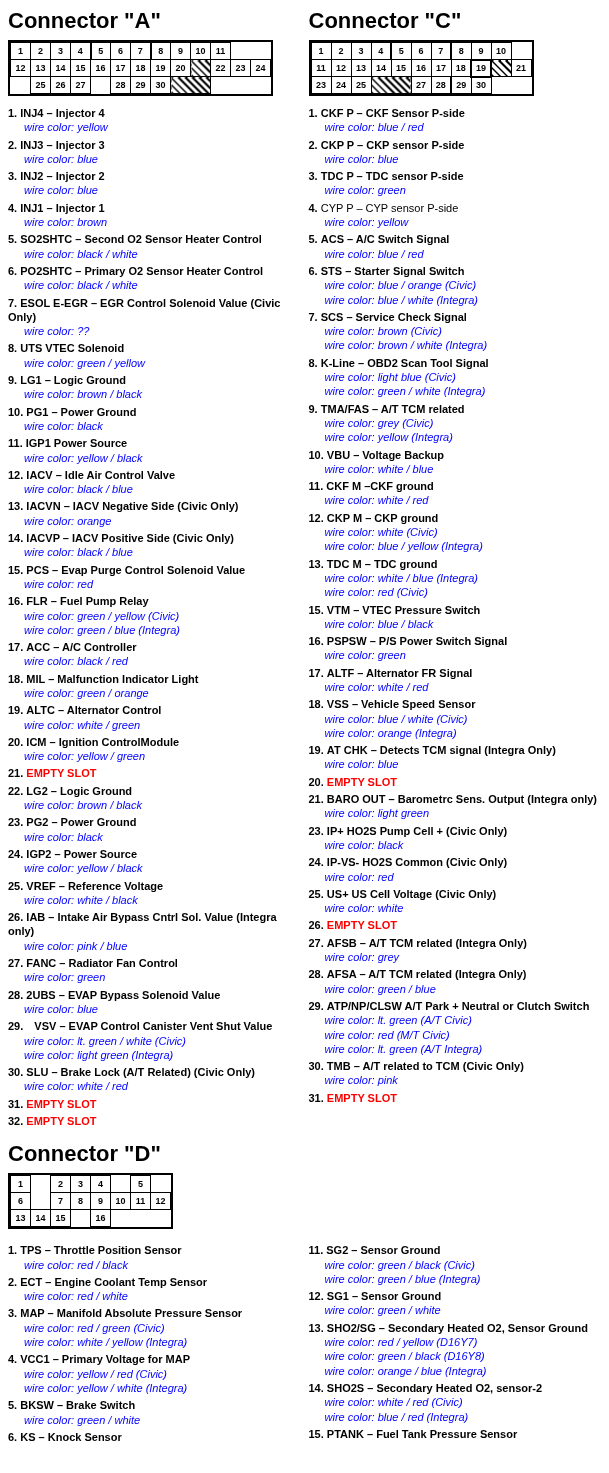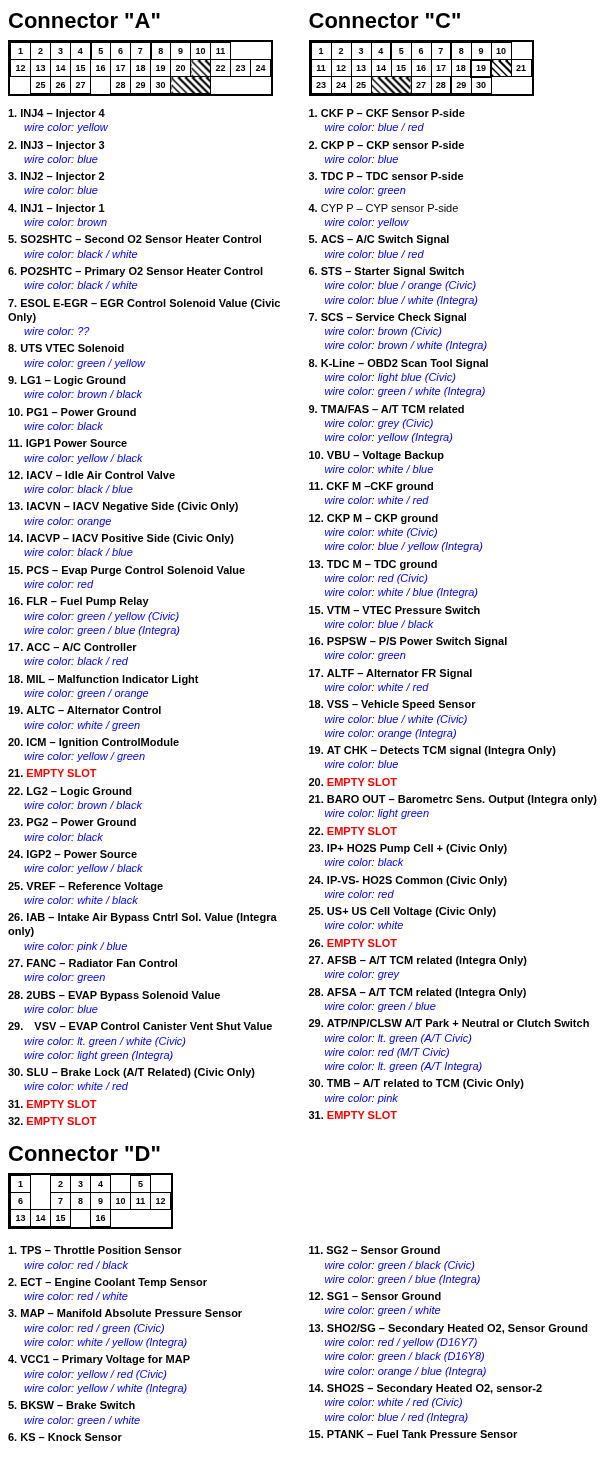--- a/index.html
+++ b/index.html
@@ -238,29 +238,28 @@
           <li><span style="font-weight:bold;">3.</span> <span style="font-weight:bold;">TDC P – TDC sensor P-side</span><span style="color:#00f;font-style:italic;display:block;padding-left:16px;">wire color: green</span></li>
           <li><span style="font-weight:bold;">4.</span> <span style="font-weight:normal;">CYP P – CYP sensor P-side</span><span style="color:#00f;font-style:italic;display:block;padding-left:16px;">wire color: yellow</span></li>
           <li><span style="font-weight:bold;">5.</span> <span style="font-weight:bold;">ACS – A/C Switch Signal</span><span style="color:#00f;font-style:italic;display:block;padding-left:16px;">wire color: blue / red</span></li>
           <li><span style="font-weight:bold;">6.</span> <span style="font-weight:bold;">STS – Starter Signal Switch</span><span style="color:#00f;font-style:italic;display:block;padding-left:16px;">wire color: blue / orange (Civic)</span><span style="color:#00f;font-style:italic;display:block;padding-left:16px;">wire color: blue / white (Integra)</span></li>
           <li><span style="font-weight:bold;">7.</span> <span style="font-weight:bold;">SCS – Service Check Signal</span><span style="color:#00f;font-style:italic;display:block;padding-left:16px;">wire color: brown (Civic)</span><span style="color:#00f;font-style:italic;display:block;padding-left:16px;">wire color: brown / white (Integra)</span></li>
           <li><span style="font-weight:bold;">8.</span> <span style="font-weight:bold;">K-Line – OBD2 Scan Tool Signal</span><span style="color:#00f;font-style:italic;display:block;padding-left:16px;">wire color: light blue (Civic)</span><span style="color:#00f;font-style:italic;display:block;padding-left:16px;">wire color: green / white (Integra)</span></li>
           <li><span style="font-weight:bold;">9.</span> <span style="font-weight:bold;">TMA/FAS – A/T TCM related</span><span style="color:#00f;font-style:italic;display:block;padding-left:16px;">wire color: grey (Civic)</span><span style="color:#00f;font-style:italic;display:block;padding-left:16px;">wire color: yellow (Integra)</span></li>
           <li><span style="font-weight:bold;">10.</span> <span style="font-weight:bold;">VBU – Voltage Backup</span><span style="color:#00f;font-style:italic;display:block;padding-left:16px;">wire color: white / blue</span></li>
           <li><span style="font-weight:bold;">11.</span> <span style="font-weight:bold;">CKF M –CKF ground</span><span style="color:#00f;font-style:italic;display:block;padding-left:16px;">wire color: white / red</span></li>
           <li><span style="font-weight:bold;">12.</span> <span style="font-weight:bold;">CKP M – CKP ground</span><span style="color:#00f;font-style:italic;display:block;padding-left:16px;">wire color: white (Civic)</span><span style="color:#00f;font-style:italic;display:block;padding-left:16px;">wire color: blue / yellow (Integra)</span></li>
-          <li><span style="font-weight:bold;">13.</span> <span style="font-weight:bold;">TDC M – TDC ground</span><span style="color:#00f;font-style:italic;display:block;padding-left:16px;">wire color: red (Civic)</span><span style="color:#00f;font-style:italic;display:block;padding-left:16px;">wire color: white / blue (Integra)</span></li>
+          <li><span style="font-weight:bold;">13.</span> <span style="font-weight:bold;">TDC M – TDC ground</span><span style="color:#00f;font-style:italic;display:block;padding-left:16px;">wire color: white / blue (Integra)</span><span style="color:#00f;font-style:italic;display:block;padding-left:16px;">wire color: red (Civic)</span></li>
           <li><span style="font-weight:bold;">15.</span> <span style="font-weight:bold;">VTM – VTEC Pressure Switch</span><span style="color:#00f;font-style:italic;display:block;padding-left:16px;">wire color: blue / black</span></li>
           <li><span style="font-weight:bold;">16.</span> <span style="font-weight:bold;">PSPSW – P/S Power Switch Signal</span><span style="color:#00f;font-style:italic;display:block;padding-left:16px;">wire color: green</span></li>
           <li><span style="font-weight:bold;">17.</span> <span style="font-weight:bold;">ALTF – Alternator FR Signal</span><span style="color:#00f;font-style:italic;display:block;padding-left:16px;">wire color: white / red</span></li>
           <li><span style="font-weight:bold;">18.</span> <span style="font-weight:bold;">VSS – Vehicle Speed Sensor</span><span style="color:#00f;font-style:italic;display:block;padding-left:16px;">wire color: blue / white (Civic)</span><span style="color:#00f;font-style:italic;display:block;padding-left:16px;">wire color: orange (Integra)</span></li>
           <li><span style="font-weight:bold;">19.</span> <span style="font-weight:bold;">AT CHK – Detects TCM signal (Integra Only)</span><span style="color:#00f;font-style:italic;display:block;padding-left:16px;">wire color: blue</span></li>
           <li><span style="font-weight:bold;">20.</span> <span style="color:red;font-weight:bold;">EMPTY SLOT</span></li>
           <li><span style="font-weight:bold;">21.</span> <span style="font-weight:bold;">BARO OUT – Barometrc Sens. Output (Integra only)</span><span style="color:#00f;font-style:italic;display:block;padding-left:16px;">wire color: light green</span></li>
-          <li><span style="font-weight:bold;">22.</span> <span style="color:red;font-weight:bold;">EMPTY SLOT</span></li>
           <li><span style="font-weight:bold;">23.</span> <span style="font-weight:bold;">IP+ HO2S Pump Cell + (Civic Only)</span><span style="color:#00f;font-style:italic;display:block;padding-left:16px;">wire color: black</span></li>
           <li><span style="font-weight:bold;">24.</span> <span style="font-weight:bold;">IP-VS- HO2S Common (Civic Only)</span><span style="color:#00f;font-style:italic;display:block;padding-left:16px;">wire color: red</span></li>
           <li><span style="font-weight:bold;">25.</span> <span style="font-weight:bold;text-align:right;">US+ US Cell Voltage (Civic Only)</span><span style="color:#00f;font-style:italic;display:block;padding-left:16px;">wire color: white</span></li>
           <li><span style="font-weight:bold;">26.</span> <span style="color:red;font-weight:bold;">EMPTY SLOT</span></li>
           <li><span style="font-weight:bold;">27.</span> <span style="font-weight:bold;">AFSB – A/T TCM related (Integra Only)</span><span style="color:#00f;font-style:italic;display:block;padding-left:16px;">wire color: grey</span></li>
           <li><span style="font-weight:bold;">28.</span> <span style="font-weight:bold;">AFSA – A/T TCM related (Integra Only)</span><span style="color:#00f;font-style:italic;display:block;padding-left:16px;">wire color: green / blue</span></li>
           <li><span style="font-weight:bold;">29.</span> <span style="font-weight:bold;">ATP/NP/CLSW A/T Park + Neutral or Clutch Switch</span><span style="color:#00f;font-style:italic;display:block;padding-left:16px;">wire color: lt. green (A/T Civic)</span><span style="color:#00f;font-style:italic;display:block;padding-left:16px;">wire color: red (M/T Civic)</span><span style="color:#00f;font-style:italic;display:block;padding-left:16px;">wire color: lt. green (A/T Integra)</span></li>
           <li><span style="font-weight:bold;">30.</span> <span style="font-weight:bold;">TMB – A/T related to TCM (Civic Only)</span><span style="color:#00f;font-style:italic;display:block;padding-left:16px;">wire color: pink</span></li>
           <li><span style="font-weight:bold;">31.</span> <span style="color:red;font-weight:bold;">EMPTY SLOT</span></li>
         </ul>

